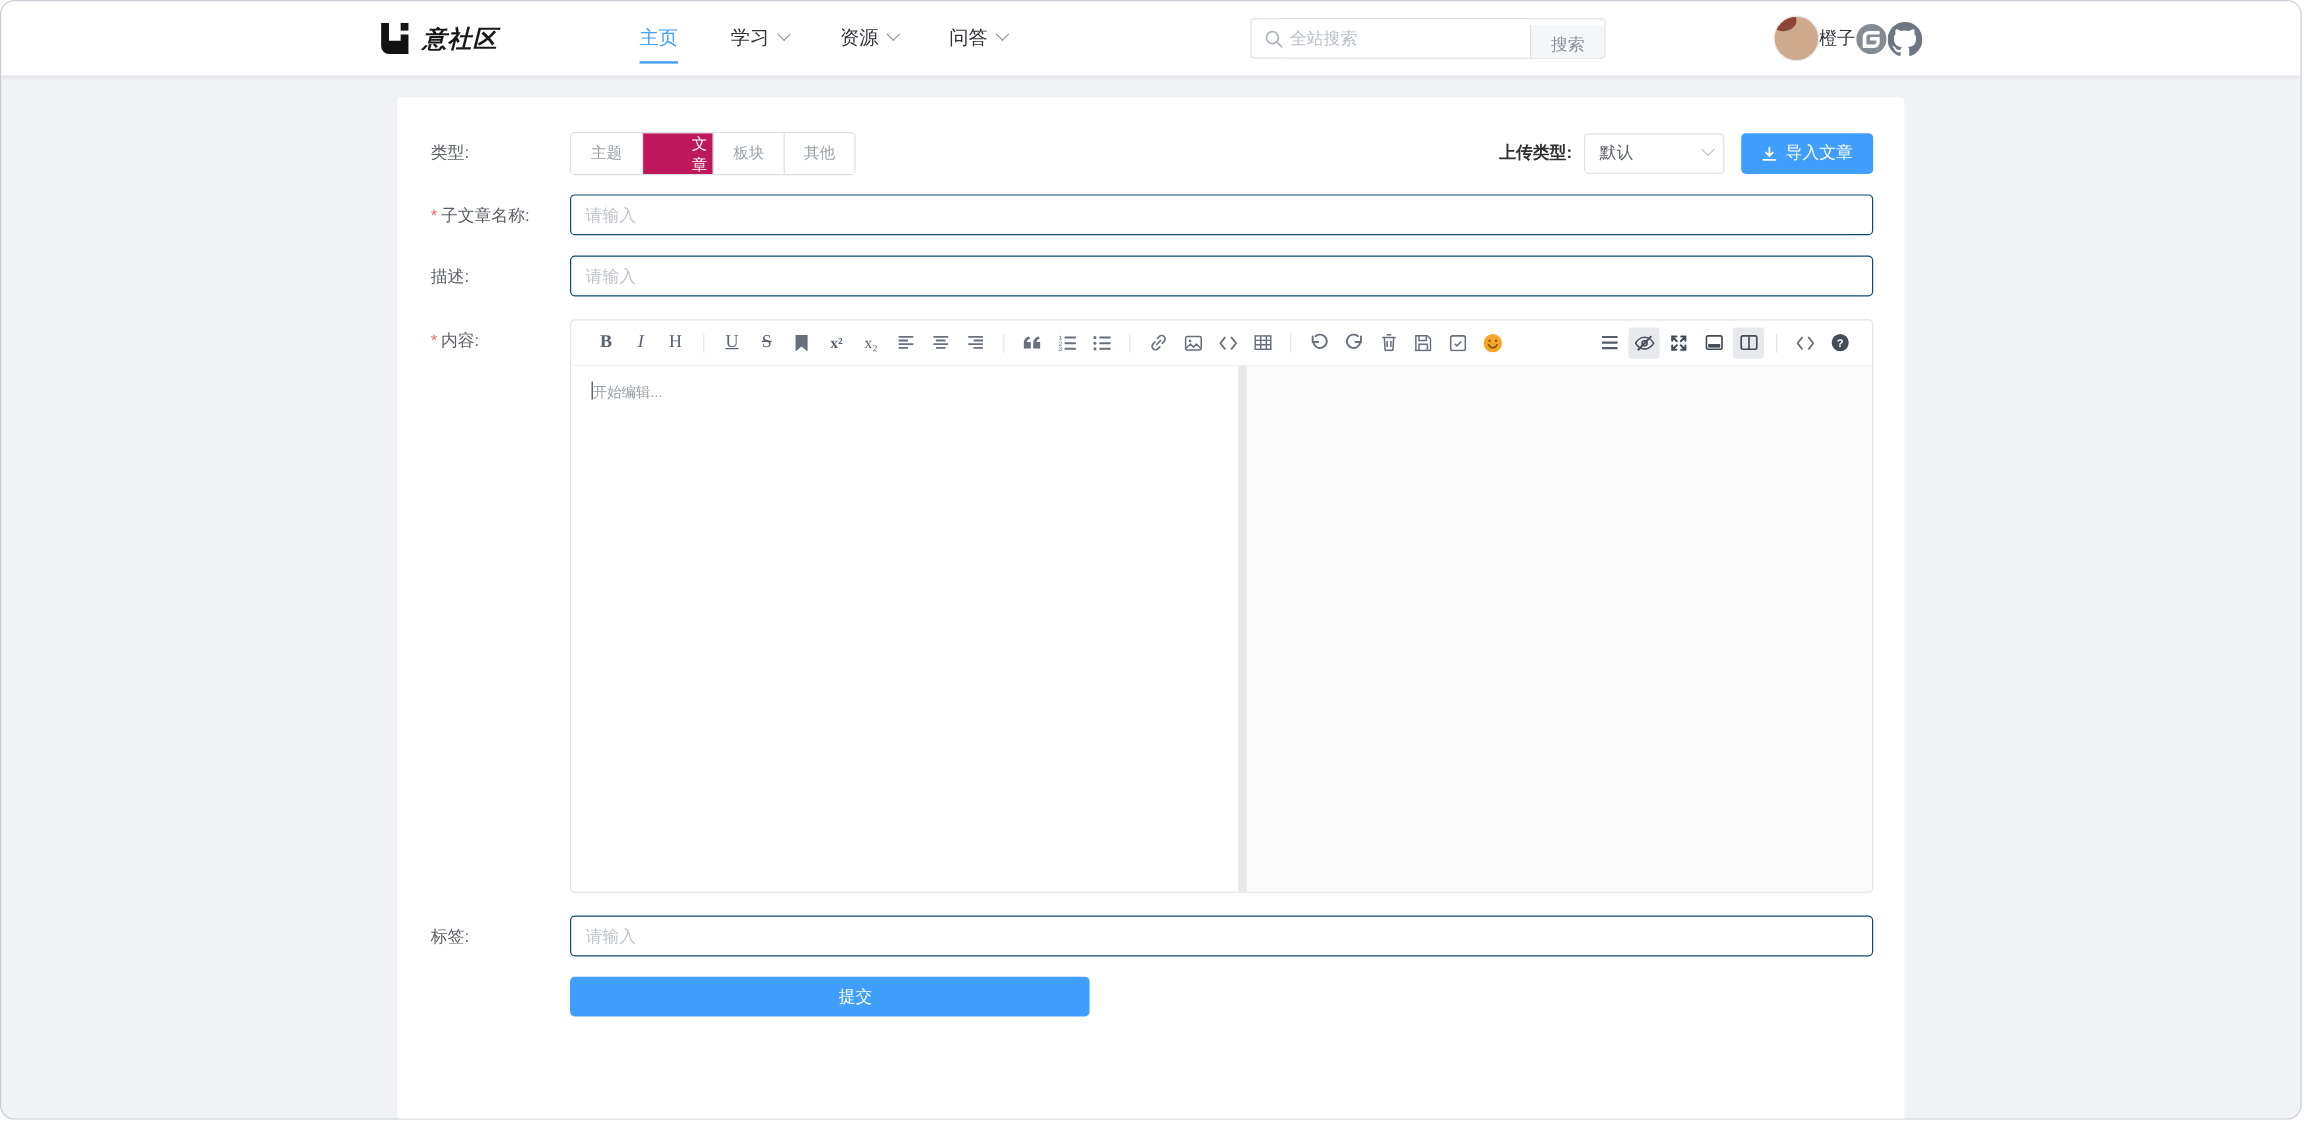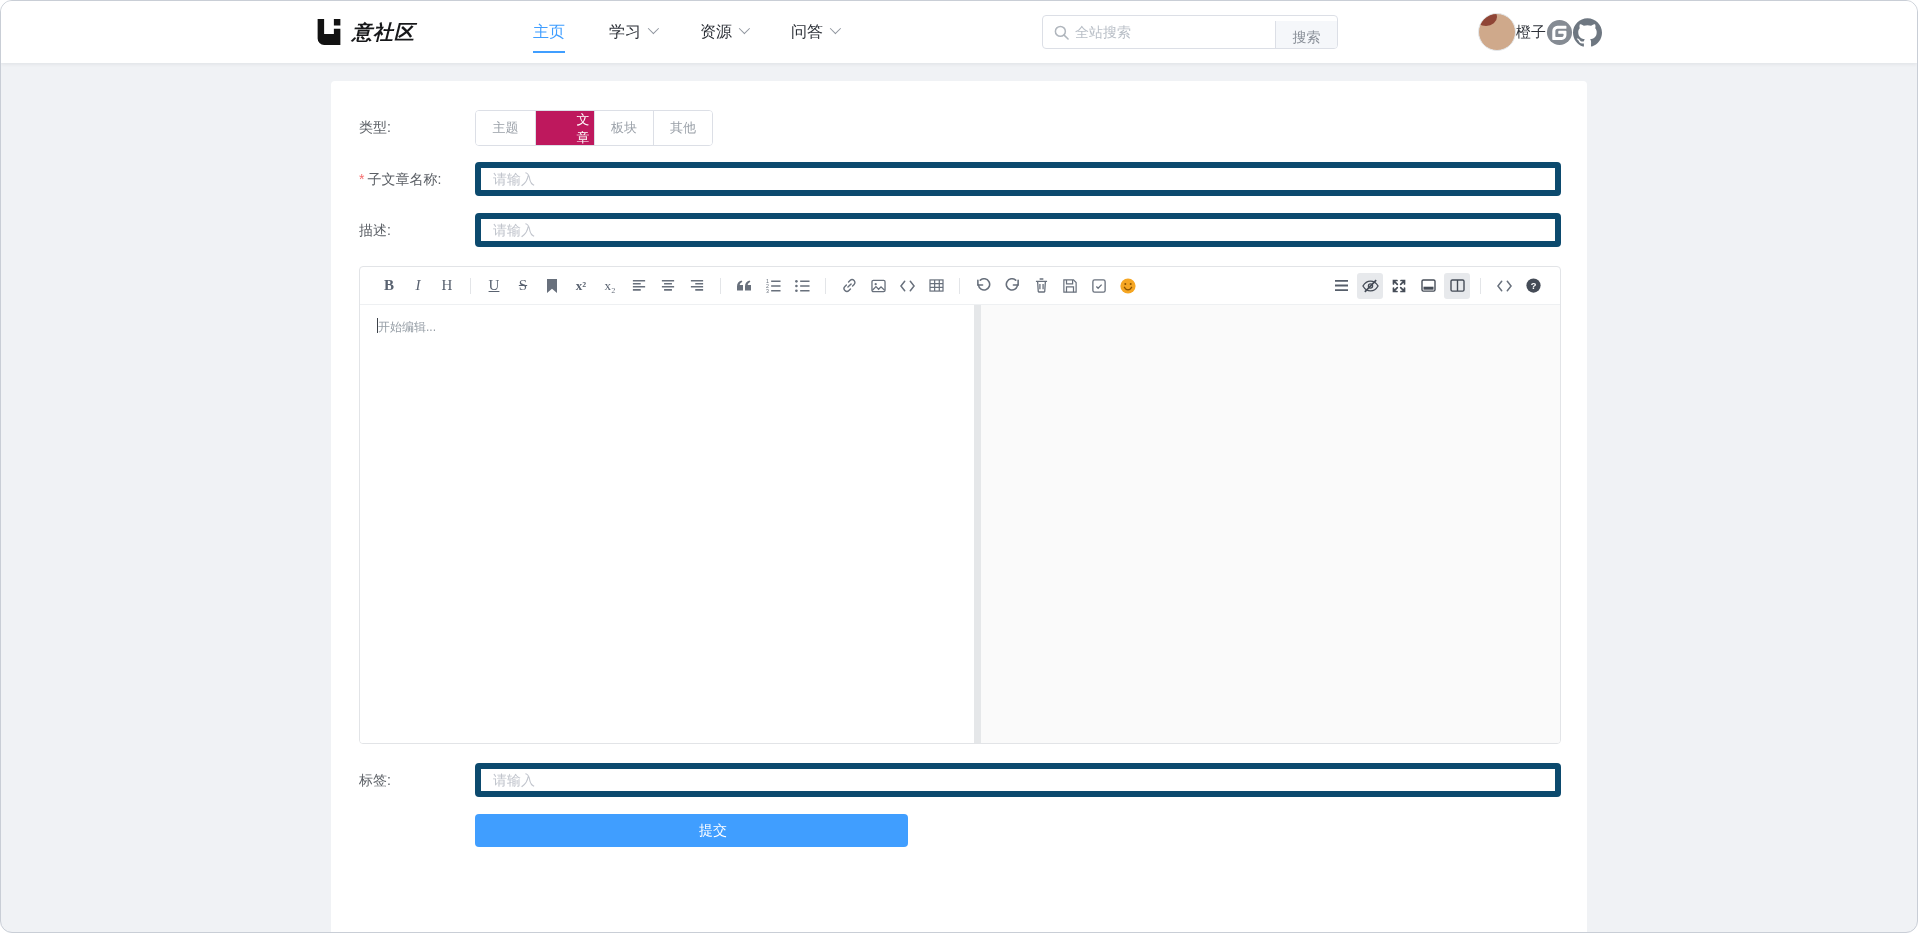--- a/index.html
+++ b/index.html
@@ -43,21 +43,21 @@
   .seg-btn.active { background:#be185d; color:#fff;padding-left:36px; }
   .upload-cluster { display:flex; align-items:center; }
   .upload-label { font-size:14px; font-weight:bold; color:#303133; margin-right:10px; }
   .select { width:117px; height:34px; border:1px solid #dcdfe6; border-radius:4px; display:flex; align-items:center; justify-content:space-between; padding:0 10px 0 12px; cursor:pointer; background:#fff; }
   .select-value { font-size:14px; color:#5c6066; }
   .select .chev { border-color:#c0c4cc; }
   .btn-primary { height:34px; background:#409eff; color:#fff; border:none; border-radius:4px; font-size:14px; cursor:pointer; font-family:inherit;padding-left:43px; }
   .import-btn { margin-left:14px; padding:0 17px; display:inline-flex; align-items:center; gap:7px; }
 
   
-  .tinput { width:100%; height:34px; border:6px solid #0c4a6e; border-radius:4px; outline:none; padding:0 12px; font-size:14px; color:#333; font-family:inherit; background:#fff; }
+  .tinput { width:100%; height:34px; border:1px solid #0c4a6e; border-radius:4px; outline:none; padding:0 12px; font-size:14px; color:#333; font-family:inherit; background:#fff; }
   .tinput::placeholder { color:#c0c4cc; }
 
   
   .editor { border:1px solid #e2e4e7; border-radius:4px; height:478px; display:flex; flex-direction:column; background:#fff; overflow:hidden; }
   .etoolbar { height:38px; flex:none; display:flex; align-items:center; padding:0 14px 0 16px; border-bottom:1px solid #eef0f2; }
   .tb-left, .tb-right { display:flex; align-items:center; gap:3px; }
   .tb-right { margin-left:auto; }
   .tb-ic { width:26px; height:26px; border-radius:3px; display:inline-flex; align-items:center; justify-content:center; cursor:pointer; color:#68707c; }
   .tb-ic.active { background:#e7e9ec; }
   .tb-div { width:1px; height:16px; background:#e3e5e8; margin:0 7px; }
@@ -137,38 +137,52 @@
 
     <div class="frow">
       <div class="flabel">类型:</div>
       <div class="fctrl row-split">
         <div class="seg">
           <button class="seg-btn">主题</button>
           <button class="seg-btn active">文章</button>
           <button class="seg-btn">板块</button>
           <button class="seg-btn">其他</button>
         </div>
+        <div class="upload-cluster">
+          <span class="upload-label">上传类型:</span>
+          <div class="select">
+            <span class="select-value">默认</span>
+            <span class="chev"></span>
+          </div>
+          <button class="btn-primary import-btn">
+            <svg width="13" height="13" viewBox="0 0 14 14" fill="none" stroke="#fff" stroke-width="1.6" stroke-linecap="round">
+              <path d="M7 1v7M4 5.5L7 8.5 10 5.5M1.5 12h11"></path>
+            </svg>
+            <span>导入文章</span>
+          </button>
+        </div>
       </div>
     </div>
 
     <div class="frow" style="margin-bottom:17px;">
       <div class="flabel"><span class="req">*</span><span>子文章名称:</span></div>
       <div class="fctrl">
         <input class="tinput" placeholder="请输入" style="">
       </div>
     </div>
 
     <div class="frow" style="margin-bottom:19px;">
       <div class="flabel">描述:</div>
       <div class="fctrl">
         <input class="tinput" placeholder="请输入" style="">
       </div>
     </div>
 
     <div class="frow" style="margin-bottom:19px;">
+      <div class="flabel"><span class="req">*</span><span>内容:</span></div>
       <div class="fctrl">
         <div class="editor">
           <div class="etoolbar">
             <div class="tb-left" id="tb-left">
                 <span class="tb-ic">
                   <span class="tl" style="font-weight:700">B</span>
                 </span>
                 <span class="tb-ic">
                   <span class="tl" style="font-style:italic;font-weight:500">I</span>
                 </span>

